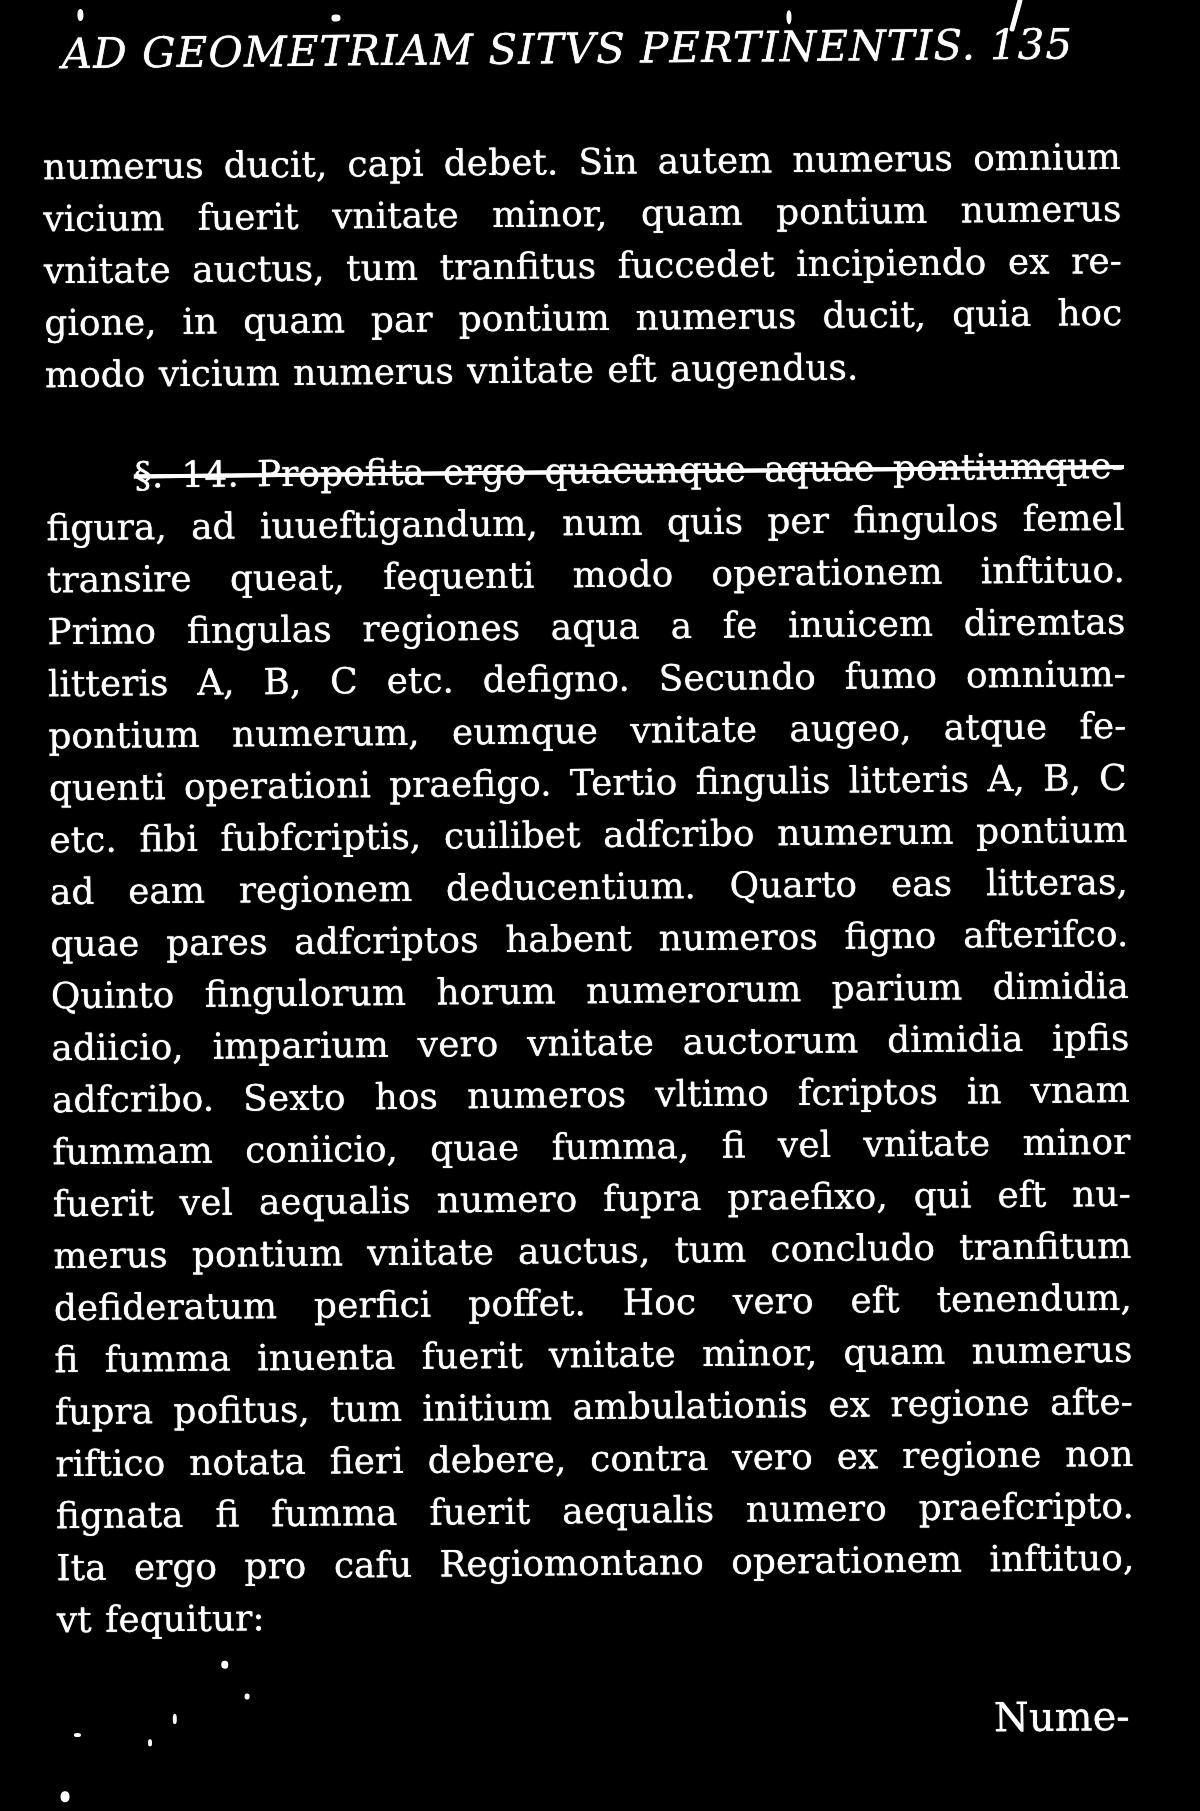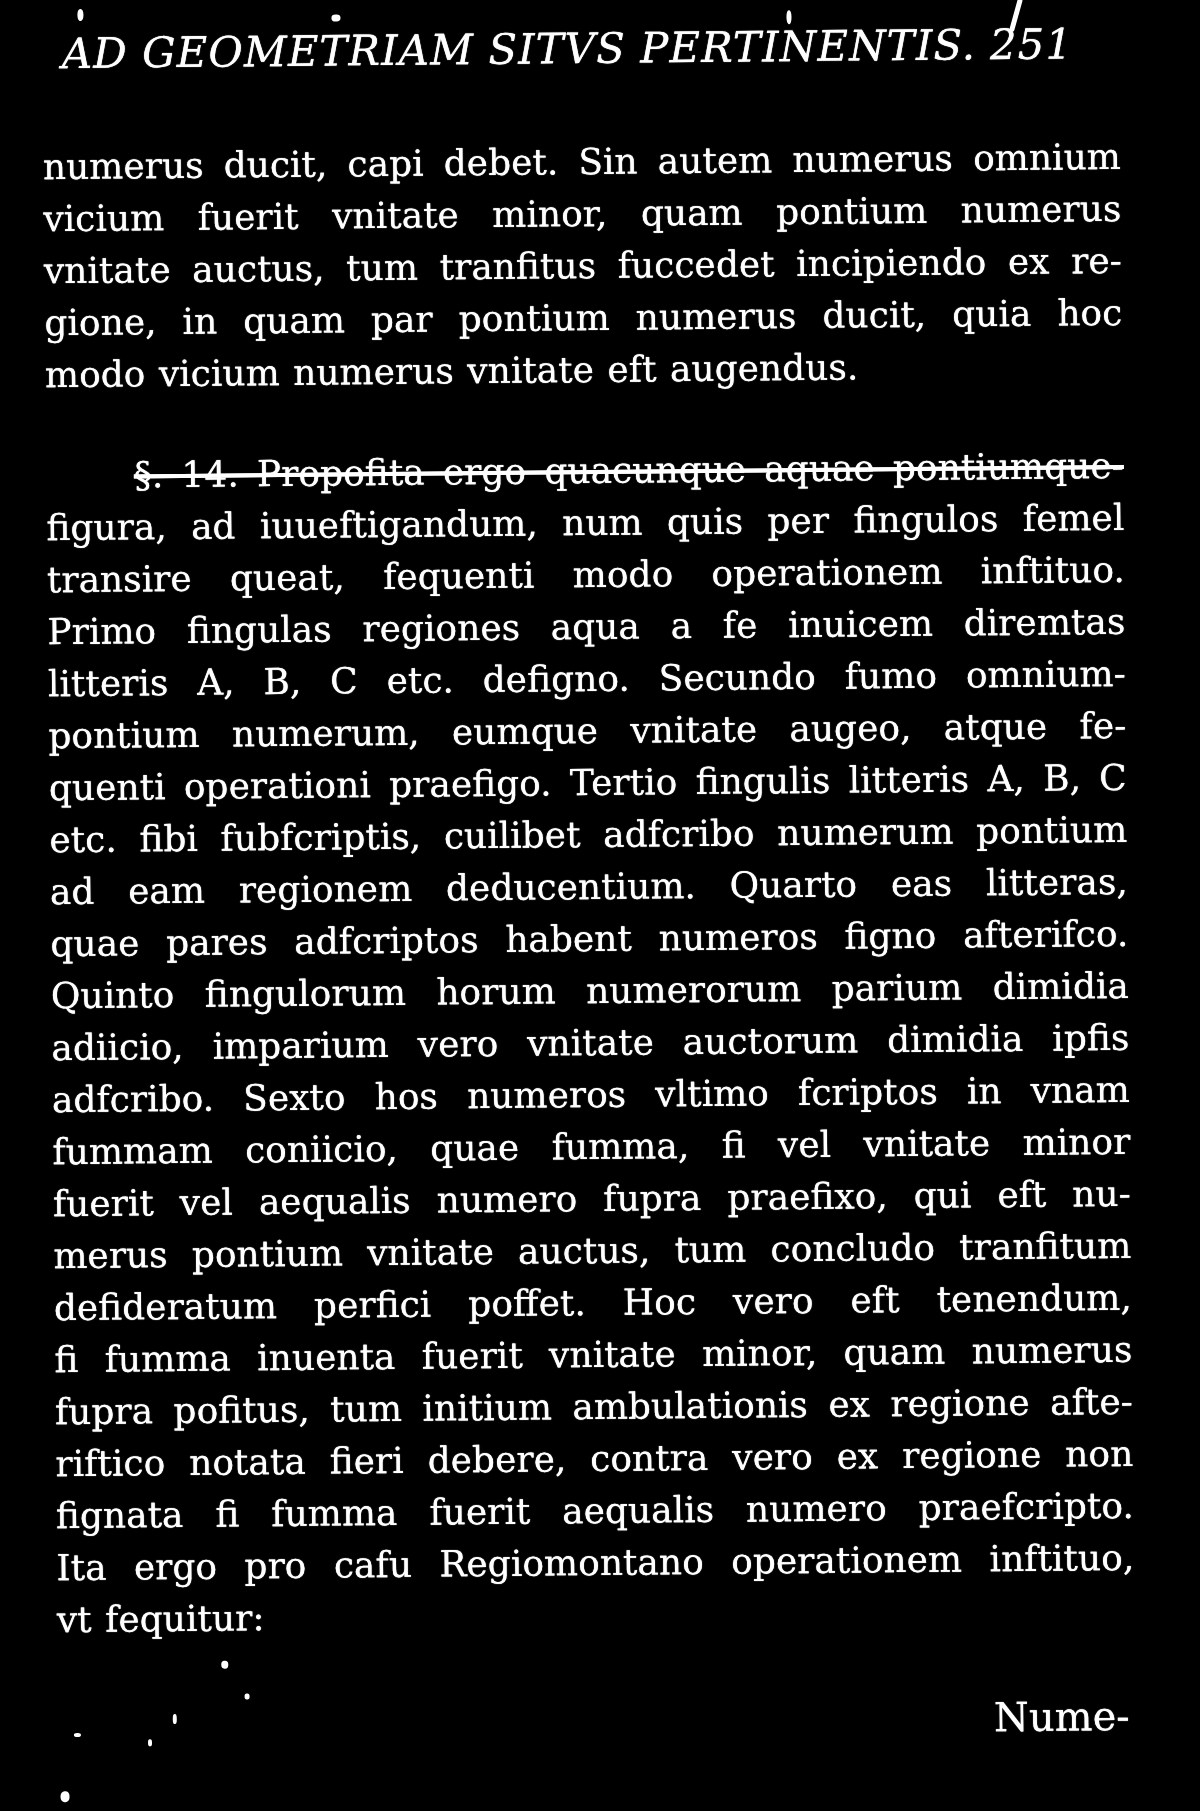--- a/index.html
+++ b/index.html
@@ -79,21 +79,21 @@
     border-radius: 45%;
   }
 </style>
 </head>
 <body>
 
 <div class="scan">
   <div class="sheet">
 
     <div class="running-header">
-      <span>AD GEOMETRIAM SITVS PERTINENTIS.</span><span class="pgnum">251</span>
+      <span>AD GEOMETRIAM SITVS PERTINENTIS.</span><span class="pgnum">135</span>
     </div>
 
     <div class="textblock">
       <div class="line">numerus ducit, capi debet. Sin autem numerus omnium</div>
       <div class="line">vicium fuerit vnitate minor, quam pontium numerus</div>
       <div class="line">vnitate auctus, tum tranfitus fuccedet incipiendo ex re-</div>
       <div class="line">gione, in quam par pontium numerus ducit, quia hoc</div>
       <div class="line noj">modo vicium numerus vnitate eft augendus.</div>
 
       <div class="pgap"></div>

